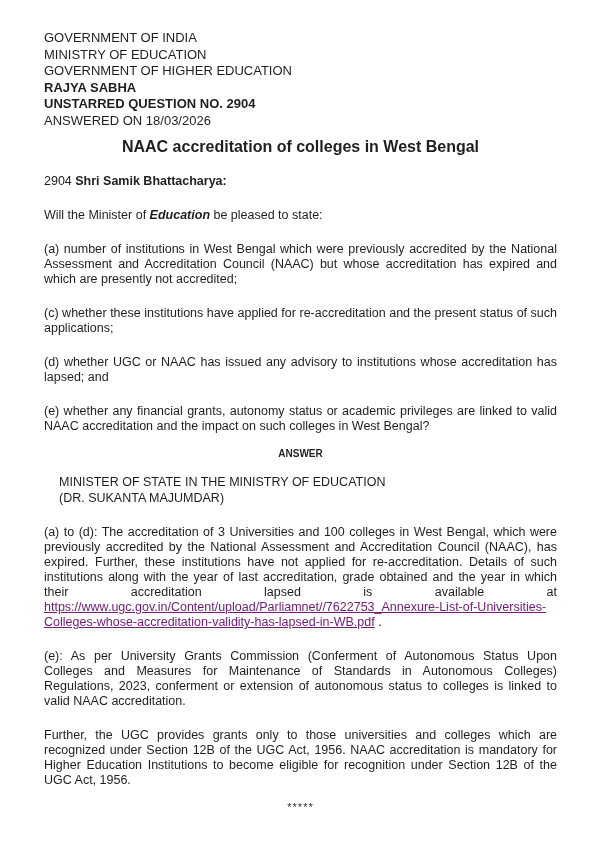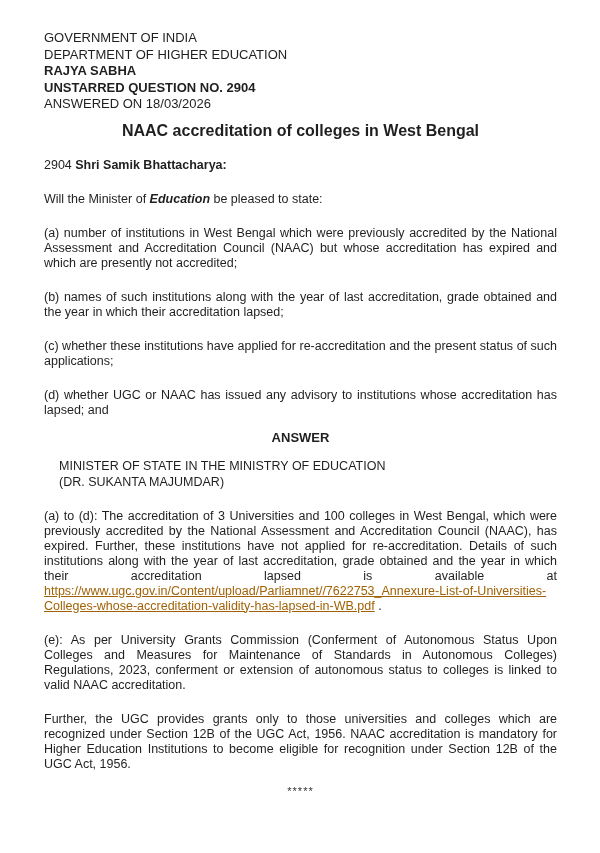--- a/index.html
+++ b/index.html
@@ -28,65 +28,66 @@
   .doc-title {
     font-size: 16px;
     font-weight: bold;
     text-align: center;
     margin-top: 10px;
     line-height: 16px;
   }
   .para { margin-top: 19px; }
   .just { text-align: justify; }
   .answer-heading {
-    font-size: 13px;
+    font-size: 10px;
     font-weight: bold;
     text-align: center;
     margin-top: 12px;
     line-height: 16px;
   }
   .minister { margin-top: 12px; line-height: 16px; margin-left: 15px; }
   .link {
-    color: #a16207;
+    color: #701a75;
     text-decoration: underline;
     overflow-wrap: break-word;
     word-break: break-word;
     cursor: pointer;
   }
   .stars {
     text-align: center;
     margin-top: 12px;
     font-size: 11px;
     letter-spacing: 1px;
     color: #333333;
   }
 </style>
 </head>
 <body>
 
 <div class="page">
 
   <header class="doc-header">
     <div>GOVERNMENT OF INDIA</div>
-    <div>DEPARTMENT OF HIGHER EDUCATION</div>
+    <div>MINISTRY OF EDUCATION</div>
+    <div>GOVERNMENT OF HIGHER EDUCATION</div>
     <div class="bold">RAJYA SABHA</div>
     <div class="bold">UNSTARRED QUESTION NO. 2904</div>
     <div>ANSWERED ON 18/03/2026</div>
   </header>
 
   <h1 class="doc-title">NAAC accreditation of colleges in West Bengal</h1>
 
   <p class="para"><span>2904 </span><span class="bold">Shri Samik Bhattacharya:</span></p>
 
   <p class="para"><span>Will the Minister of </span><span class="bolditalic">Education</span><span> be pleased to state:</span></p>
 
   <p class="para just">(a) number of institutions in West Bengal which were previously accredited by the National Assessment and Accreditation Council (NAAC) but whose accreditation has expired and which are presently not accredited;</p>
-  <p class="para just">(b) names of such institutions along with the year of last accreditation, grade obtained and the year in which their accreditation lapsed;</p>
   <p class="para just">(c) whether these institutions have applied for re-accreditation and the present status of such applications;</p>
   <p class="para just">(d) whether UGC or NAAC has issued any advisory to institutions whose accreditation has lapsed; and</p>
+  <p class="para just">(e) whether any financial grants, autonomy status or academic privileges are linked to valid NAAC accreditation and the impact on such colleges in West Bengal?</p>
 
   <h2 class="answer-heading">ANSWER</h2>
 
   <p class="minister"><span>MINISTER OF STATE IN THE MINISTRY OF EDUCATION</span><br><span>(DR. SUKANTA MAJUMDAR)</span></p>
 
   <p class="para just"><span>(a) to (d): The accreditation of 3 Universities and 100 colleges in West Bengal, which were previously accredited by the National Assessment and Accreditation Council (NAAC), has expired.  Further, these institutions have not applied for re-accreditation. Details of such institutions along with the year of last accreditation, grade obtained and the year in which their accreditation lapsed is available at </span><a class="link">https://www.ugc.gov.in/Content/upload/Parliamnet//7622753_Annexure-List-of-Universities-Colleges-whose-accreditation-validity-has-lapsed-in-WB.pdf</a><span> .</span></p>
 
   <p class="para just">(e): As per University Grants Commission (Conferment of Autonomous Status Upon Colleges and Measures for Maintenance of Standards in Autonomous Colleges) Regulations, 2023, conferment or extension of autonomous status to colleges is linked to valid NAAC accreditation.</p>
 
   <p class="para just">Further, the UGC provides grants only to those universities and colleges which are recognized under Section 12B of the UGC Act, 1956. NAAC accreditation is mandatory for Higher Education Institutions to become eligible for recognition under Section 12B of the UGC Act, 1956.</p>

